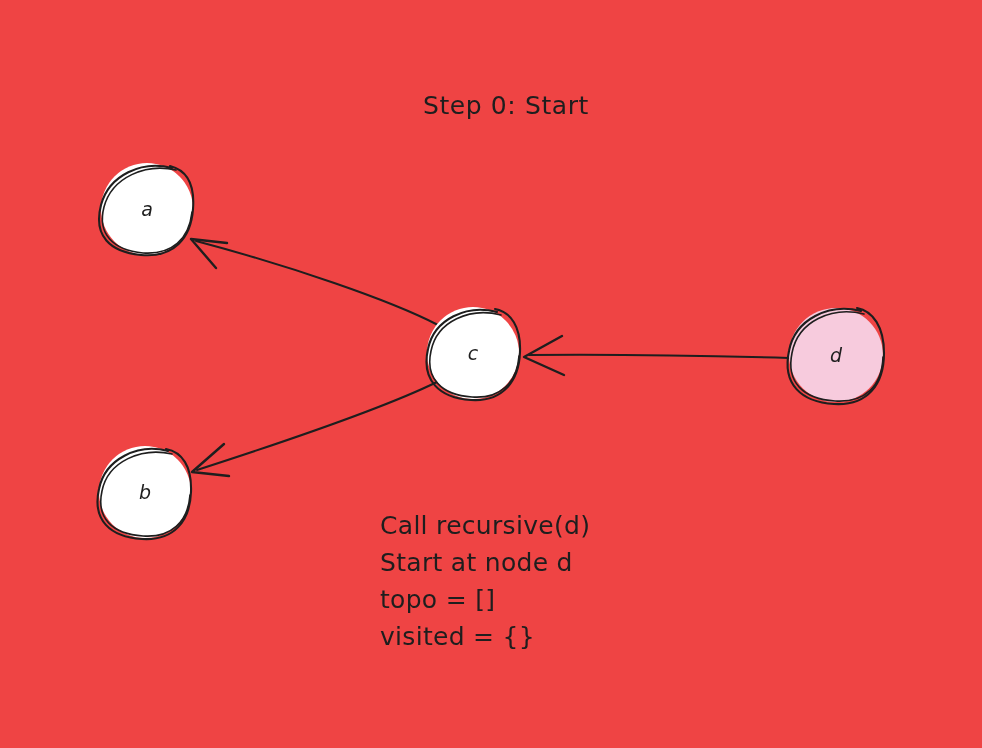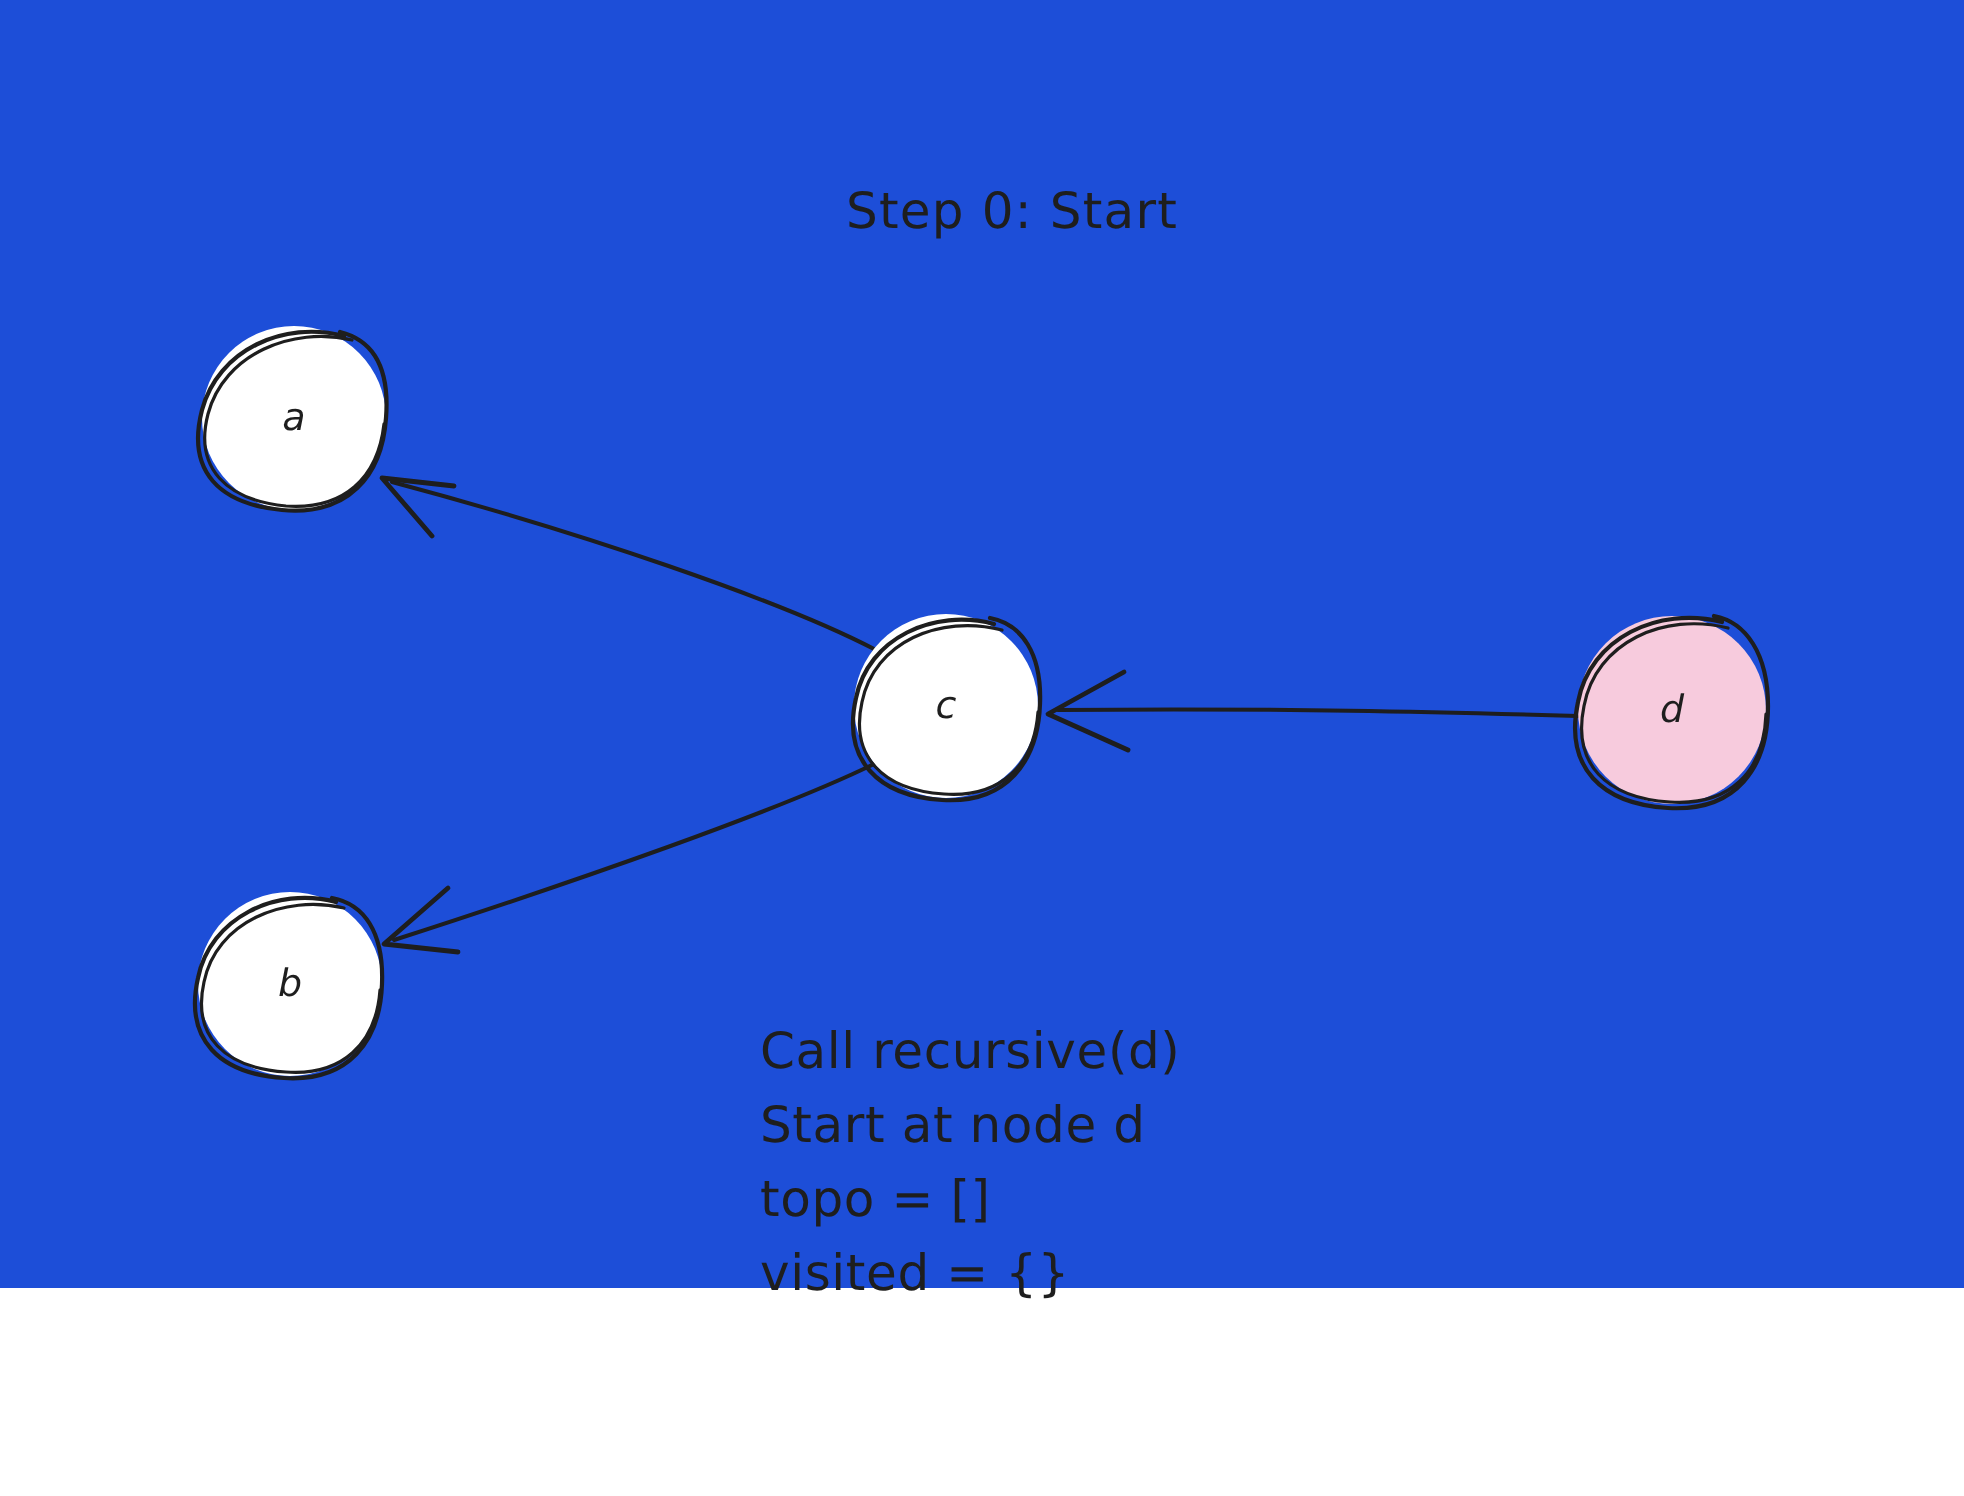--- a/index.html
+++ b/index.html
@@ -13,22 +13,22 @@
     height: 748px;
     position: relative;
     overflow: hidden;
     font-family: "DejaVu Sans", sans-serif;
   }
   #canvas-root {
     position: absolute;
     top: 0;
     left: 0;
     width: 982px;
-    height: 644px;
-    background: #1d4ed8;
+    height: 748px;
+    background: #ef4444;
   }
   svg.diagram {
     position: absolute;
     top: 0;
     left: 0;
     width: 982px;
     height: 748px;
     display: block;
   }
   .node-label {

